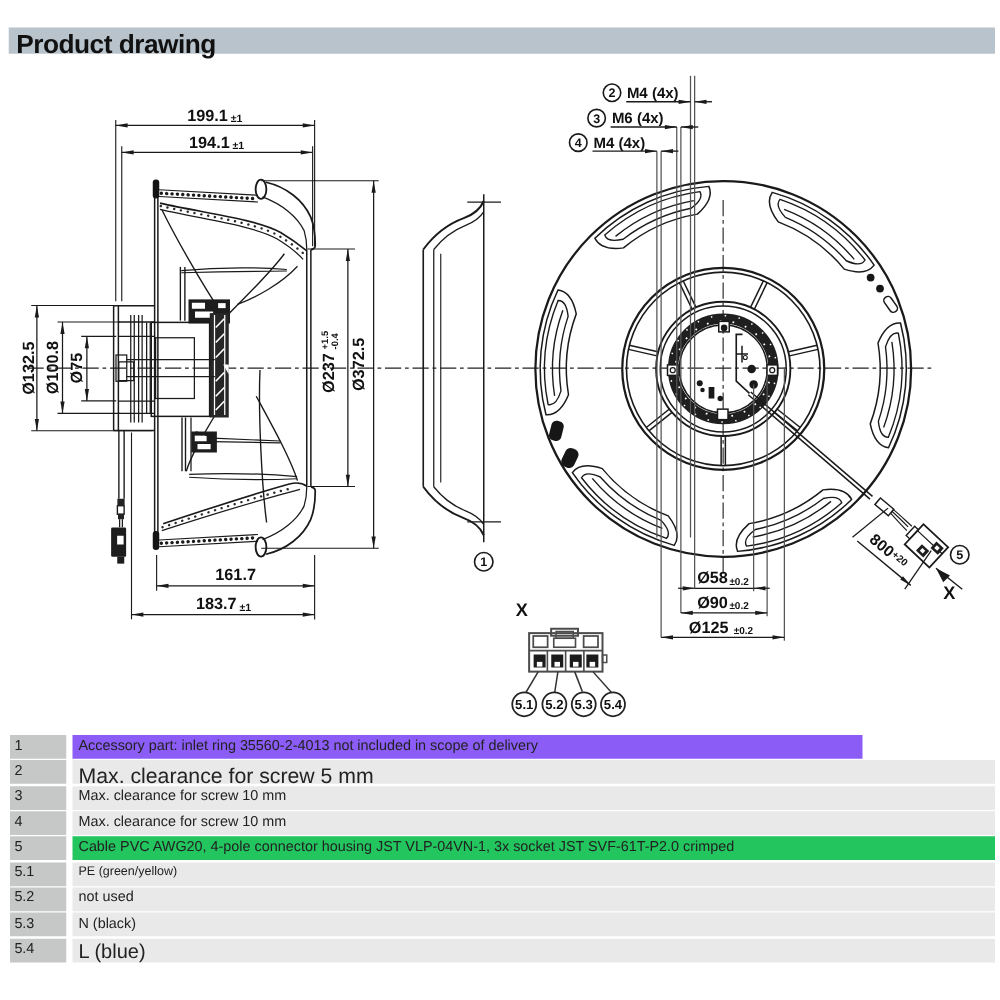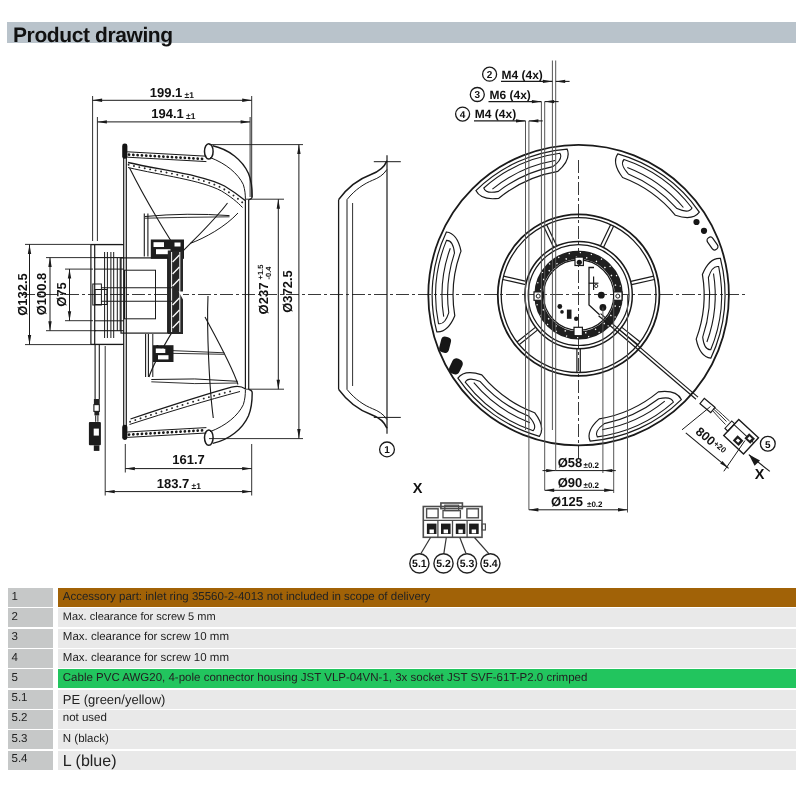--- a/index.html
+++ b/index.html
@@ -349,28 +349,28 @@
 <circle cx="443.5" cy="563.4" r="9.6" stroke="#222" stroke-width="1.4" fill="none"></circle>
 <text x="443.5" y="567.1" font-size="10.5" font-weight="bold" text-anchor="middle" fill="#111">5.2</text>
 <circle cx="467.0" cy="563.4" r="9.6" stroke="#222" stroke-width="1.4" fill="none"></circle>
 <text x="467.0" y="567.1" font-size="10.5" font-weight="bold" text-anchor="middle" fill="#111">5.3</text>
 <circle cx="490.4" cy="563.4" r="9.6" stroke="#222" stroke-width="1.4" fill="none"></circle>
 <text x="490.4" y="567.1" font-size="10.5" font-weight="bold" text-anchor="middle" fill="#111">5.4</text>
   </svg>
 <div style="position:absolute;left:8px;top:588.0px;width:45px;height:19.1px;background:#c6c8c8;">
     <span style="position:absolute;left:3.5px;top:2.5px;font-size:11.5px;color:#222">1</span>
   </div>
-<div style="position:absolute;left:57.8px;top:588.0px;width:738px;height:19.1px;background:#a16207;">
+<div style="position:absolute;left:57.8px;top:588.0px;width:632px;height:19.1px;background:#8b5cf6;">
     <span style="position:absolute;left:5px;top:2.5px;font-size:11.5px;color:#222">Accessory part: inlet ring 35560-2-4013 not included in scope of delivery</span>
   </div>
 <div style="position:absolute;left:8px;top:608.3px;width:45px;height:19.1px;background:#c6c8c8;">
     <span style="position:absolute;left:3.5px;top:2.5px;font-size:11.5px;color:#222">2</span>
   </div>
 <div style="position:absolute;left:57.8px;top:608.3px;width:738px;height:19.1px;background:#e9e9e9;">
-    <span style="position:absolute;left:5px;top:2.5px;font-size:11px;color:#222">Max. clearance for screw 5 mm</span>
+    <span style="position:absolute;left:5px;top:2.5px;font-size:17px;color:#222">Max. clearance for screw 5 mm</span>
   </div>
 <div style="position:absolute;left:8px;top:628.6px;width:45px;height:19.1px;background:#c6c8c8;">
     <span style="position:absolute;left:3.5px;top:2.5px;font-size:11.5px;color:#222">3</span>
   </div>
 <div style="position:absolute;left:57.8px;top:628.6px;width:738px;height:19.1px;background:#e9e9e9;">
     <span style="position:absolute;left:5px;top:2.5px;font-size:11.5px;color:#222">Max. clearance for screw 10 mm</span>
   </div>
 <div style="position:absolute;left:8px;top:649.0px;width:45px;height:19.1px;background:#c6c8c8;">
     <span style="position:absolute;left:3.5px;top:2.5px;font-size:11.5px;color:#222">4</span>
   </div>
@@ -380,21 +380,21 @@
 <div style="position:absolute;left:8px;top:669.3px;width:45px;height:19.1px;background:#c6c8c8;">
     <span style="position:absolute;left:3.5px;top:2.5px;font-size:11.5px;color:#222">5</span>
   </div>
 <div style="position:absolute;left:57.8px;top:669.3px;width:738px;height:19.1px;background:#22c55e;">
     <span style="position:absolute;left:5px;top:2.5px;font-size:11.5px;color:#222">Cable PVC AWG20, 4-pole connector housing JST VLP-04VN-1, 3x socket JST SVF-61T-P2.0 crimped</span>
   </div>
 <div style="position:absolute;left:8px;top:689.6px;width:45px;height:19.1px;background:#c6c8c8;">
     <span style="position:absolute;left:3.5px;top:2.5px;font-size:11.5px;color:#222">5.1</span>
   </div>
 <div style="position:absolute;left:57.8px;top:689.6px;width:738px;height:19.1px;background:#e9e9e9;">
-    <span style="position:absolute;left:5px;top:2.5px;font-size:13px;color:#222">PE (green/yellow)</span>
+    <span style="position:absolute;left:5px;top:2.5px;font-size:10px;color:#222">PE (green/yellow)</span>
   </div>
 <div style="position:absolute;left:8px;top:709.9px;width:45px;height:19.1px;background:#c6c8c8;">
     <span style="position:absolute;left:3.5px;top:2.5px;font-size:11.5px;color:#222">5.2</span>
   </div>
 <div style="position:absolute;left:57.8px;top:709.9px;width:738px;height:19.1px;background:#e9e9e9;">
     <span style="position:absolute;left:5px;top:2.5px;font-size:11.5px;color:#222">not used</span>
   </div>
 <div style="position:absolute;left:8px;top:730.2px;width:45px;height:19.1px;background:#c6c8c8;">
     <span style="position:absolute;left:3.5px;top:2.5px;font-size:11.5px;color:#222">5.3</span>
   </div>

